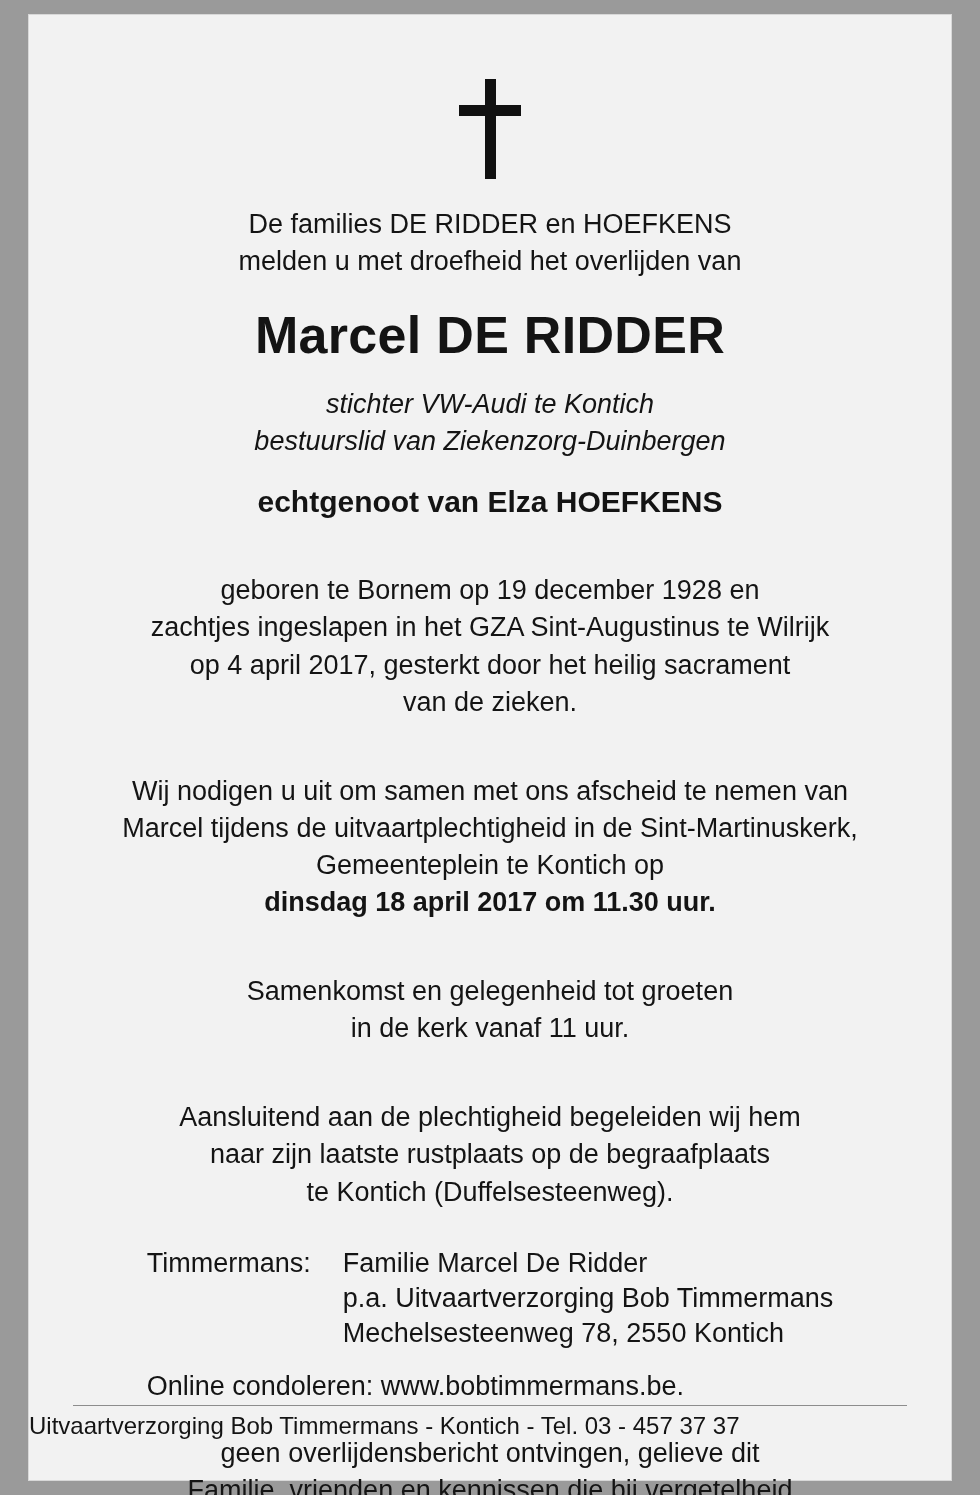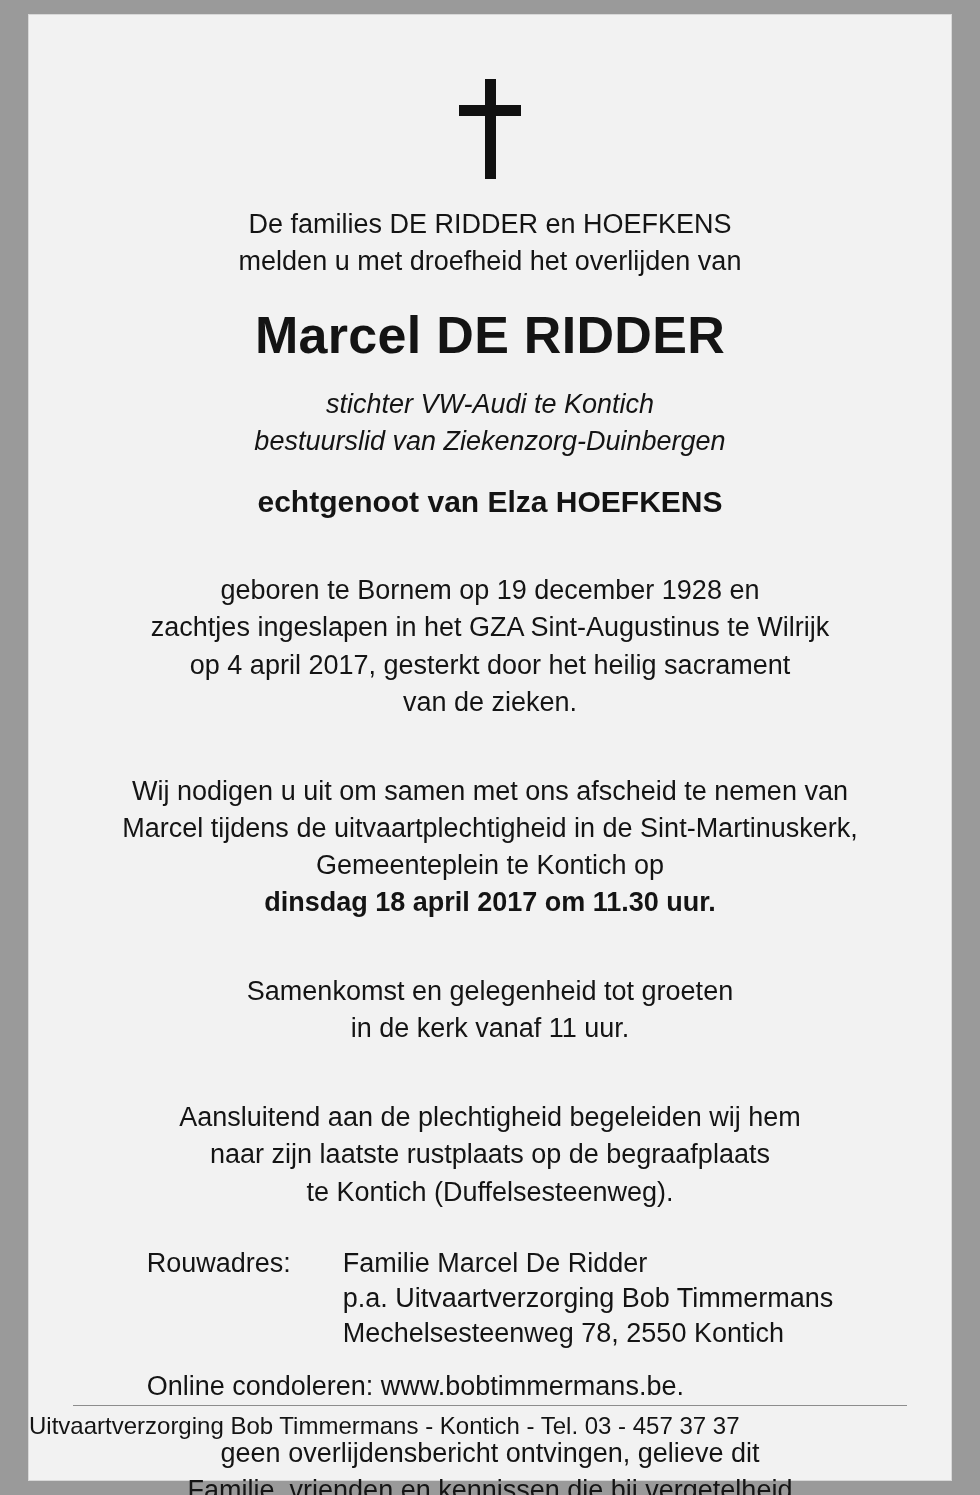--- a/index.html
+++ b/index.html
@@ -213,21 +213,21 @@
 
       <div class="block">
         <div class="line">Aansluitend aan de plechtigheid begeleiden wij hem</div>
         <div class="line">naar zijn laatste rustplaats op de begraafplaats</div>
         <div class="line">te Kontich (Duffelsesteenweg).</div>
       </div>
 
       <div class="addr-block">
         <div class="addr-grid">
           <div class="addr-row">
-            <div class="addr-label">Rouwadres:</div>
+            <div class="addr-label">Timmermans:</div>
             <div class="addr-val">Familie Marcel De Ridder</div>
           </div>
           <div class="addr-row">
             <div class="addr-label"></div>
             <div class="addr-val">p.a. Uitvaartverzorging Bob Timmermans</div>
           </div>
           <div class="addr-row">
             <div class="addr-label"></div>
             <div class="addr-val">Mechelsesteenweg 78, 2550 Kontich</div>
           </div>

